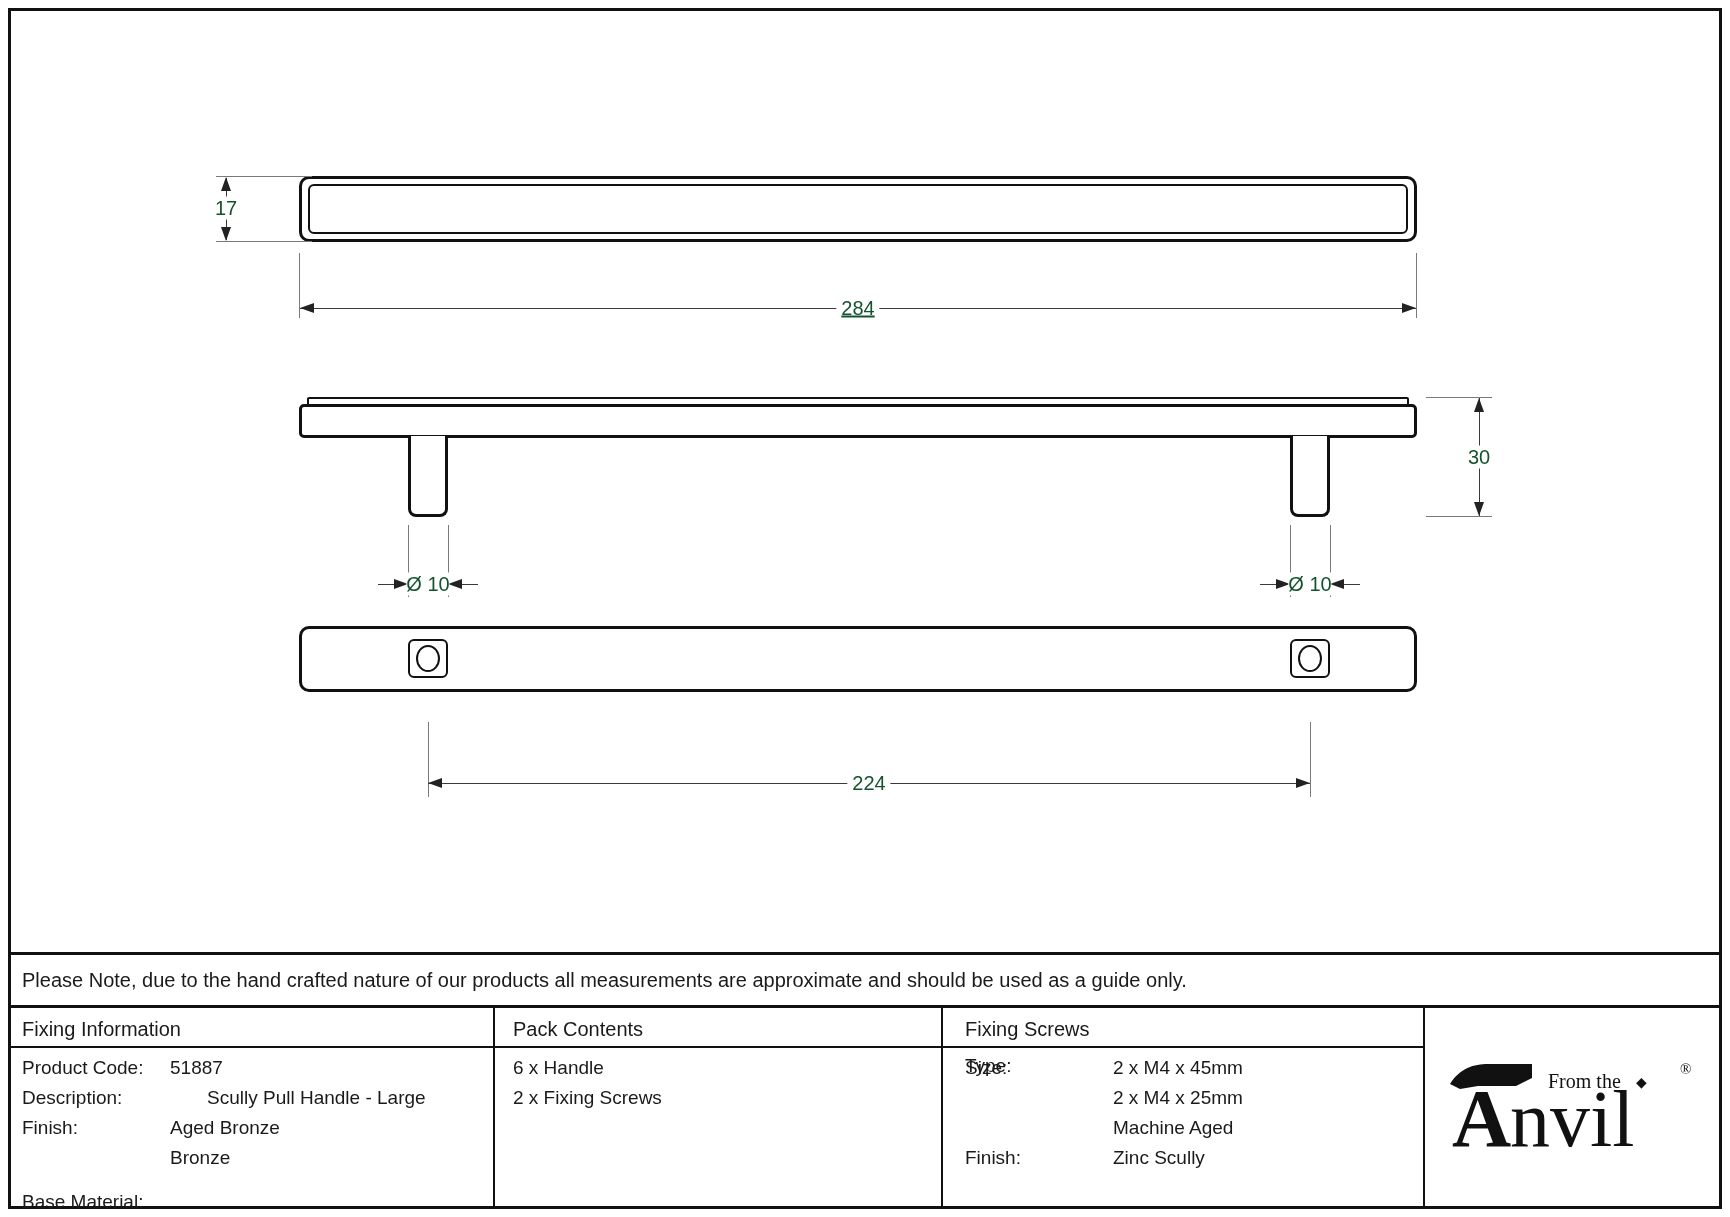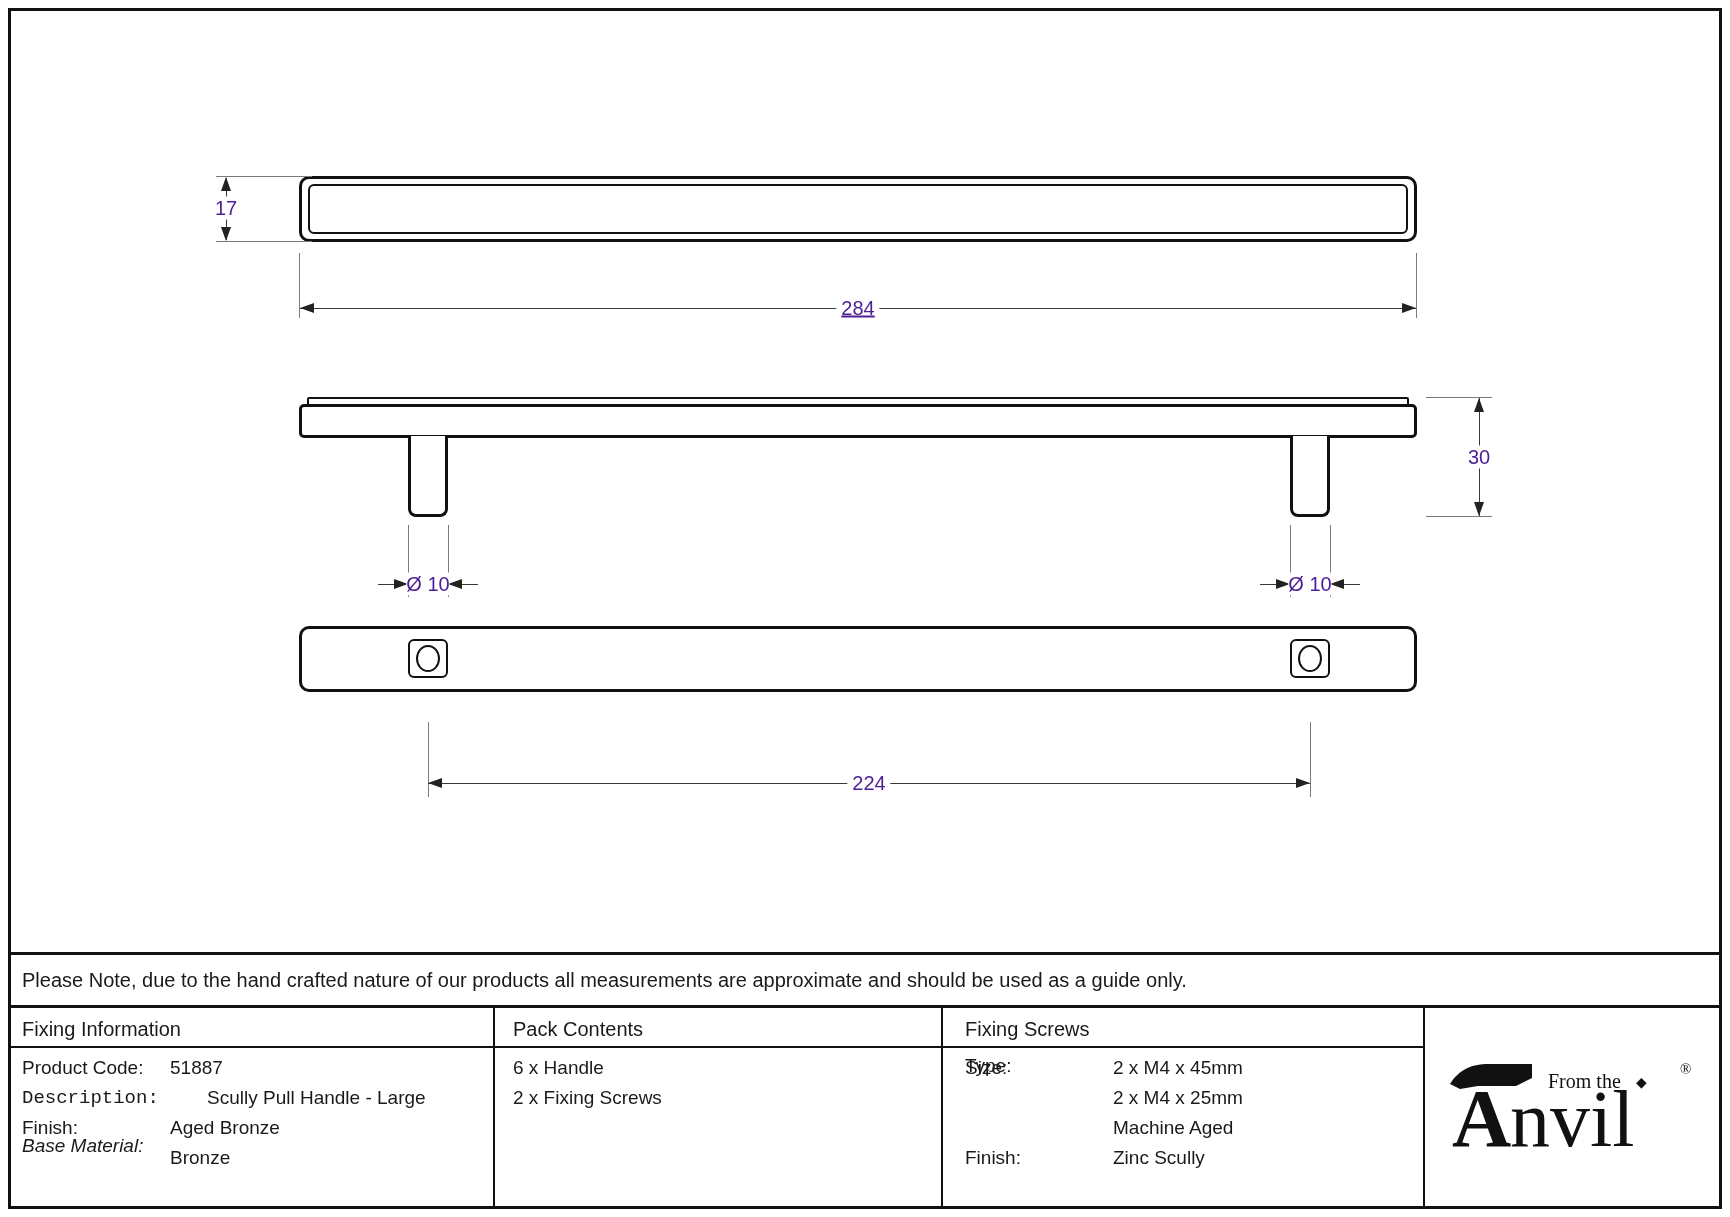--- a/index.html
+++ b/index.html
@@ -13,21 +13,21 @@
   .obj2{border:2px solid #111;background:#fff;}
   
   .ext{background:#7a7a7a;}
   .dim{background:#3a3a3a;}
   .arr{width:0;height:0;}
   .arr.left {border-top:5px solid transparent;border-bottom:5px solid transparent;border-right:14px solid #222;}
   .arr.right{border-top:5px solid transparent;border-bottom:5px solid transparent;border-left:14px solid #222;}
   .arr.up   {border-left:5px solid transparent;border-right:5px solid transparent;border-bottom:14px solid #222;}
   .arr.down {border-left:5px solid transparent;border-right:5px solid transparent;border-top:14px solid #222;}
   .dimlabel{transform:translate(-50%,-50%);background:#fff;padding:0 5px;
-            font-size:20px;white-space:nowrap;color:#4c1d95;}
+            font-size:20px;white-space:nowrap;color:#14532d;}
   
   .noterow{left:8px;top:952px;width:1714px;height:56px;border-top:3px solid #111;
            border-bottom:3px solid #111;line-height:50px;padding-left:14px;font-size:20px;}
   .vdiv{width:2px;top:1008px;height:198px;background:#111;}
   .hline{height:2px;background:#111;}
   .th{font-size:20px;line-height:30px;}
   .cell-text{font-size:19px;line-height:26px;white-space:nowrap;}
   svg text{fill:#111;}
 </style>
 </head>
@@ -99,25 +99,25 @@
 <div class="abs vdiv" style="left:941px;"></div>
 <div class="abs vdiv" style="left:1423px;"></div>
 <div class="abs hline" style="left:11px;top:1046px;width:1412px;"></div>
 
 <div class="abs th" style="left:22px;top:1014px;">Fixing Information</div>
 <div class="abs th" style="left:513px;top:1014px;">Pack Contents</div>
 <div class="abs th" style="left:965px;top:1014px;">Fixing Screws</div>
 
 <div class="abs cell-text" style="left:22px;top:1055px;">Product Code:</div>
 <div class="abs cell-text" style="left:170px;top:1055px;">51887</div>
-<div class="abs cell-text" style="left:22px;top:1085px;font-family:Liberation Mono, monospace;">Description:</div>
+<div class="abs cell-text" style="left:22px;top:1085px;">Description:</div>
 <div class="abs cell-text" style="left:170px;top:1085px;margin-left:37px;">Scully Pull Handle - Large</div>
 <div class="abs cell-text" style="left:22px;top:1115px;">Finish:</div>
 <div class="abs cell-text" style="left:170px;top:1115px;">Aged Bronze</div>
-<div class="abs cell-text" style="left:22px;top:1133px;font-style:italic;">Base Material:</div>
+<div class="abs cell-text" style="left:22px;top:1189px;">Base Material:</div>
 <div class="abs cell-text" style="left:170px;top:1145px;">Bronze</div>
 
 <div class="abs cell-text" style="left:513px;top:1055px;">6 x Handle</div>
 <div class="abs cell-text" style="left:513px;top:1085px;">2 x Fixing Screws</div>
 
 <div class="abs cell-text" style="left:965px;top:1055px;">Size:</div>
 <div class="abs cell-text" style="left:1113px;top:1055px;">2 x M4 x 45mm</div>
 <div class="abs cell-text" style="left:1113px;top:1085px;">2 x M4 x 25mm</div>
 <div class="abs cell-text" style="left:965px;top:1053px;">Type:</div>
 <div class="abs cell-text" style="left:1113px;top:1115px;">Machine Aged</div>

